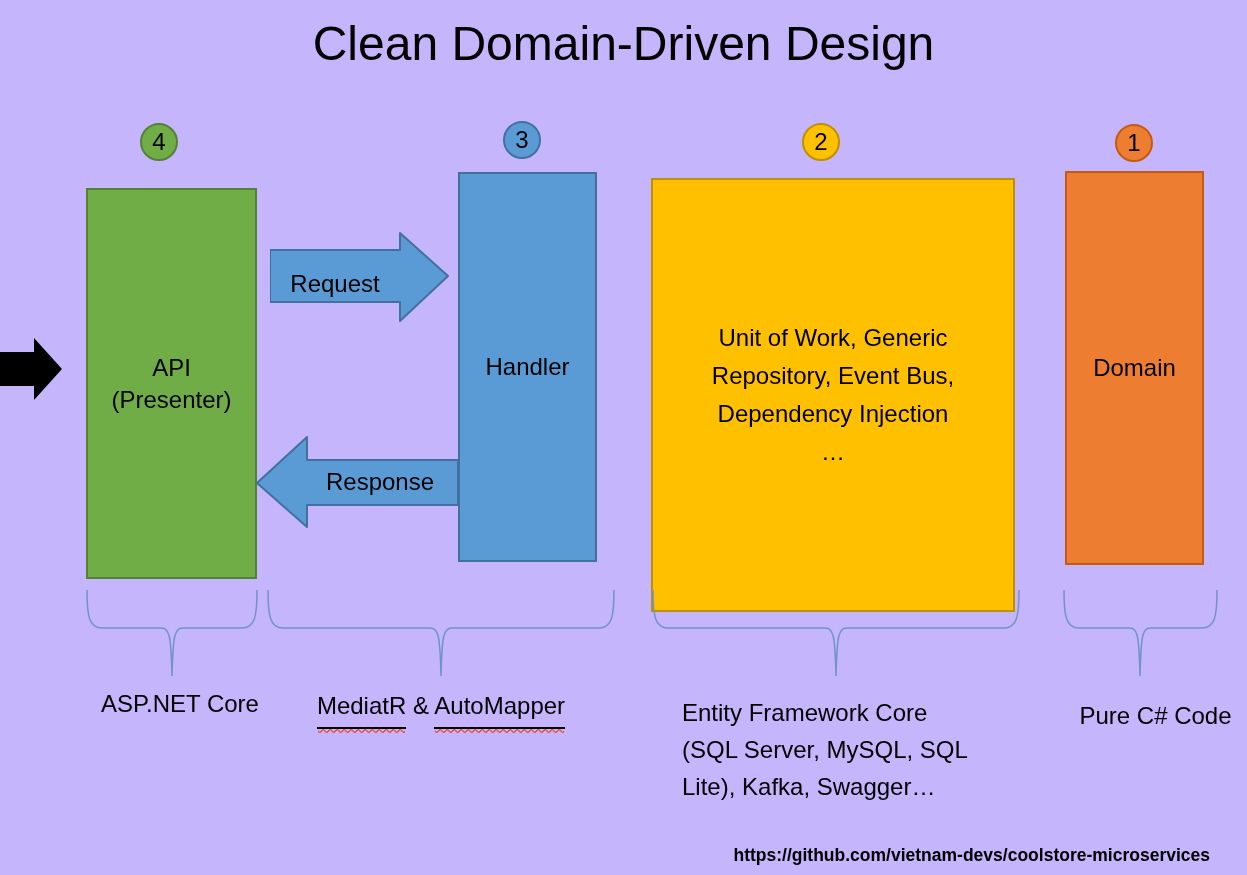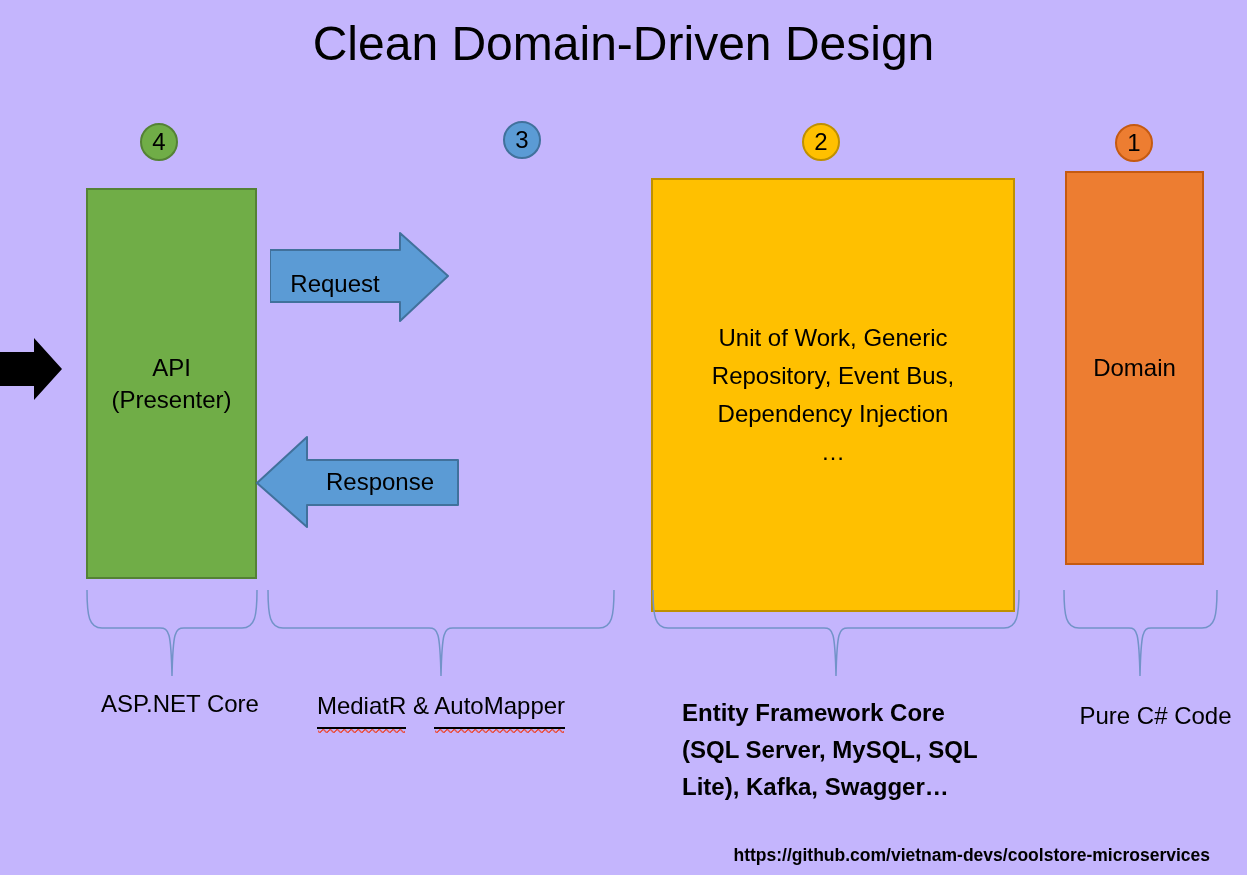--- a/index.html
+++ b/index.html
@@ -31,21 +31,21 @@
   .box-orange { background:#ED7D31; border-color:#C55A11; }
   .box-gold .line { line-height:38px; white-space:nowrap; }
   .arrow-svg { position:absolute; }
   .arrow-label {
     position:absolute; display:flex; align-items:center; justify-content:center;
     font-size:24px; color:#000;
   }
   .brace-svg { position:absolute; top:588px; height:95px; }
   .tech-label { position:absolute; font-size:24px; color:#000; white-space:nowrap; }
   .tech-center { text-align:center; }
-  .tech-lines div { line-height:37px; white-space:nowrap;font-weight:bold; }
+  .tech-lines div { line-height:37px; white-space:nowrap; }
   .mis { position:relative; border-bottom:2px solid #000; padding-bottom:8px; }
   .mis::after {
     content:""; position:absolute; left:1px; right:1px; bottom:-6px; height:4px;
     background-image:
       linear-gradient(135deg, transparent 40%, #E8564C 40%, #E8564C 62%, transparent 62%),
       linear-gradient(45deg,  transparent 40%, #E8564C 40%, #E8564C 62%, transparent 62%);
     background-size:7px 4px, 7px 4px;
     background-position:0 0, 3.5px 0;
     background-repeat:repeat-x, repeat-x;
   }
@@ -68,20 +68,23 @@
 
   <svg class="arrow-svg" style="left:0; top:336px;" width="64" height="66" viewBox="0 0 64 66">
     <polygon points="0,16 34,16 34,2 62,33 34,64 34,50 0,50" fill="#000000"></polygon>
   </svg>
 
   <div class="box box-green" style="left:86px; top:172px; width:171px; height:391px;margin-top:16px;">
     <div>API</div>
     <div>(Presenter)</div>
   </div>
 
+  <div class="box box-blue" style="left:458px; top:172px; width:139px; height:390px;">
+    <div>Handler</div>
+  </div>
 
   <div class="box box-gold" style="left:651px; top:178px; width:364px; height:434px;">
     <div class="line">Unit of Work, Generic</div>
     <div class="line">Repository, Event Bus,</div>
     <div class="line">Dependency Injection</div>
     <div class="line">…</div>
   </div>
 
   <div class="box box-orange" style="left:1065px; top:171px; width:139px; height:394px;">
     <div>Domain</div>

